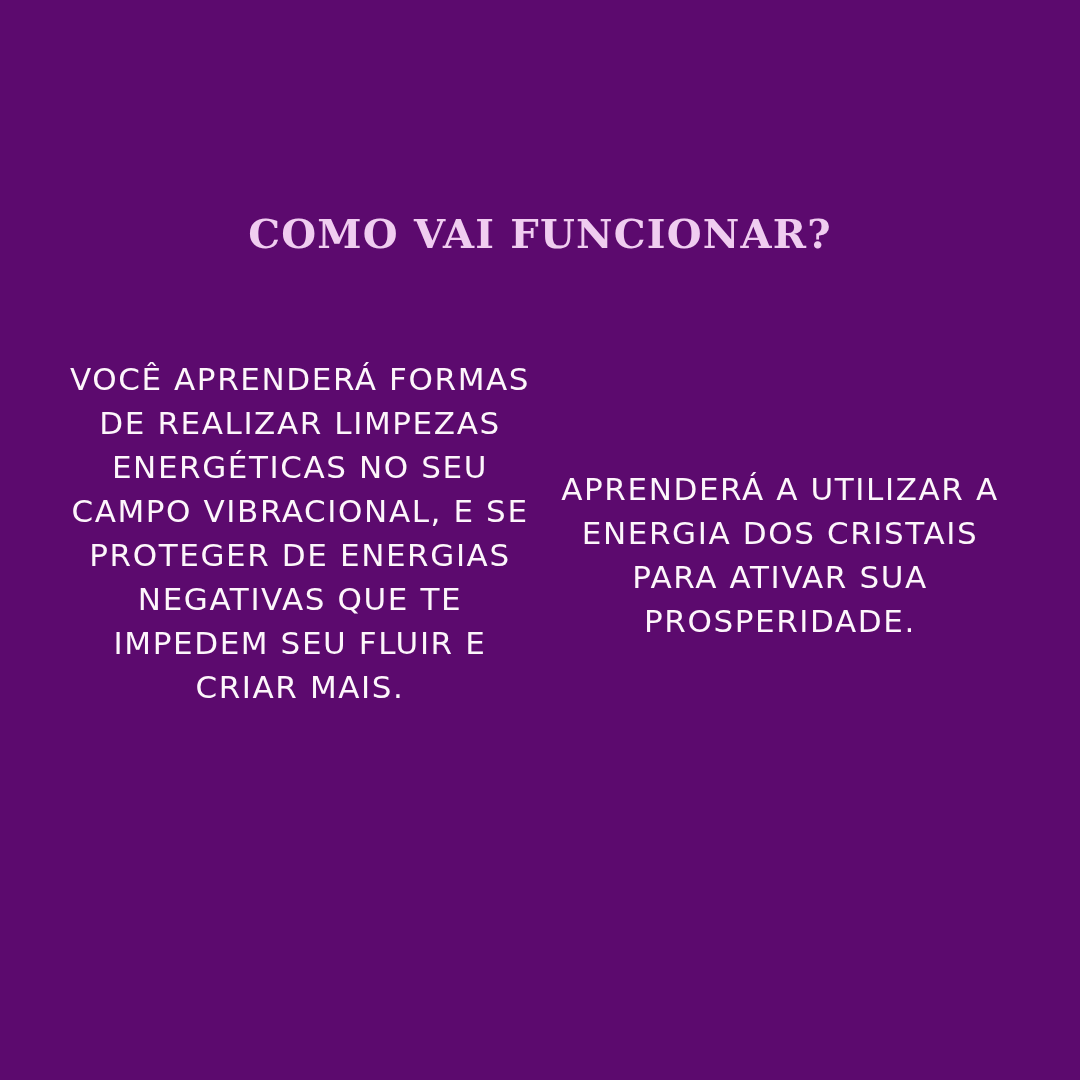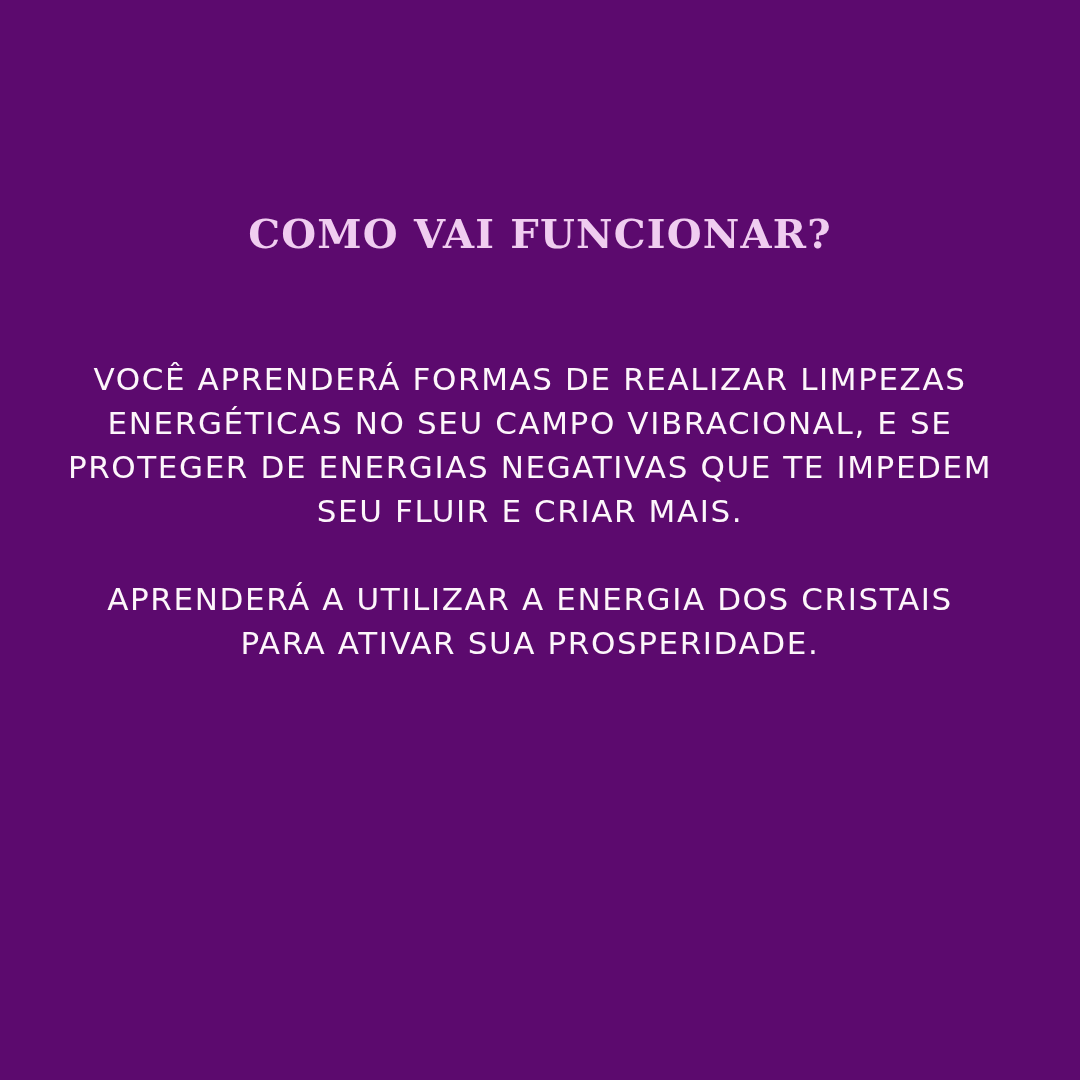--- a/index.html
+++ b/index.html
@@ -31,22 +31,21 @@
     letter-spacing: 1.2px;
     color: #f0cdf0;
     text-transform: uppercase;
     text-align: center;
     line-height: 1.1;
   }
   .body-block {
     margin-top: 74px;
     width: 960px;
     display: flex;
-    flex-direction: column;
-    align-items: flex-start;
+    align-items: center;
   }
   .para {
     width: 940px;
     text-align: center;
     color: #fdf6fb;
     font-family: "DejaVu Sans", sans-serif;
     font-size: 31px;
     line-height: 1.42;
     letter-spacing: 1.6px;
     text-transform: uppercase;

